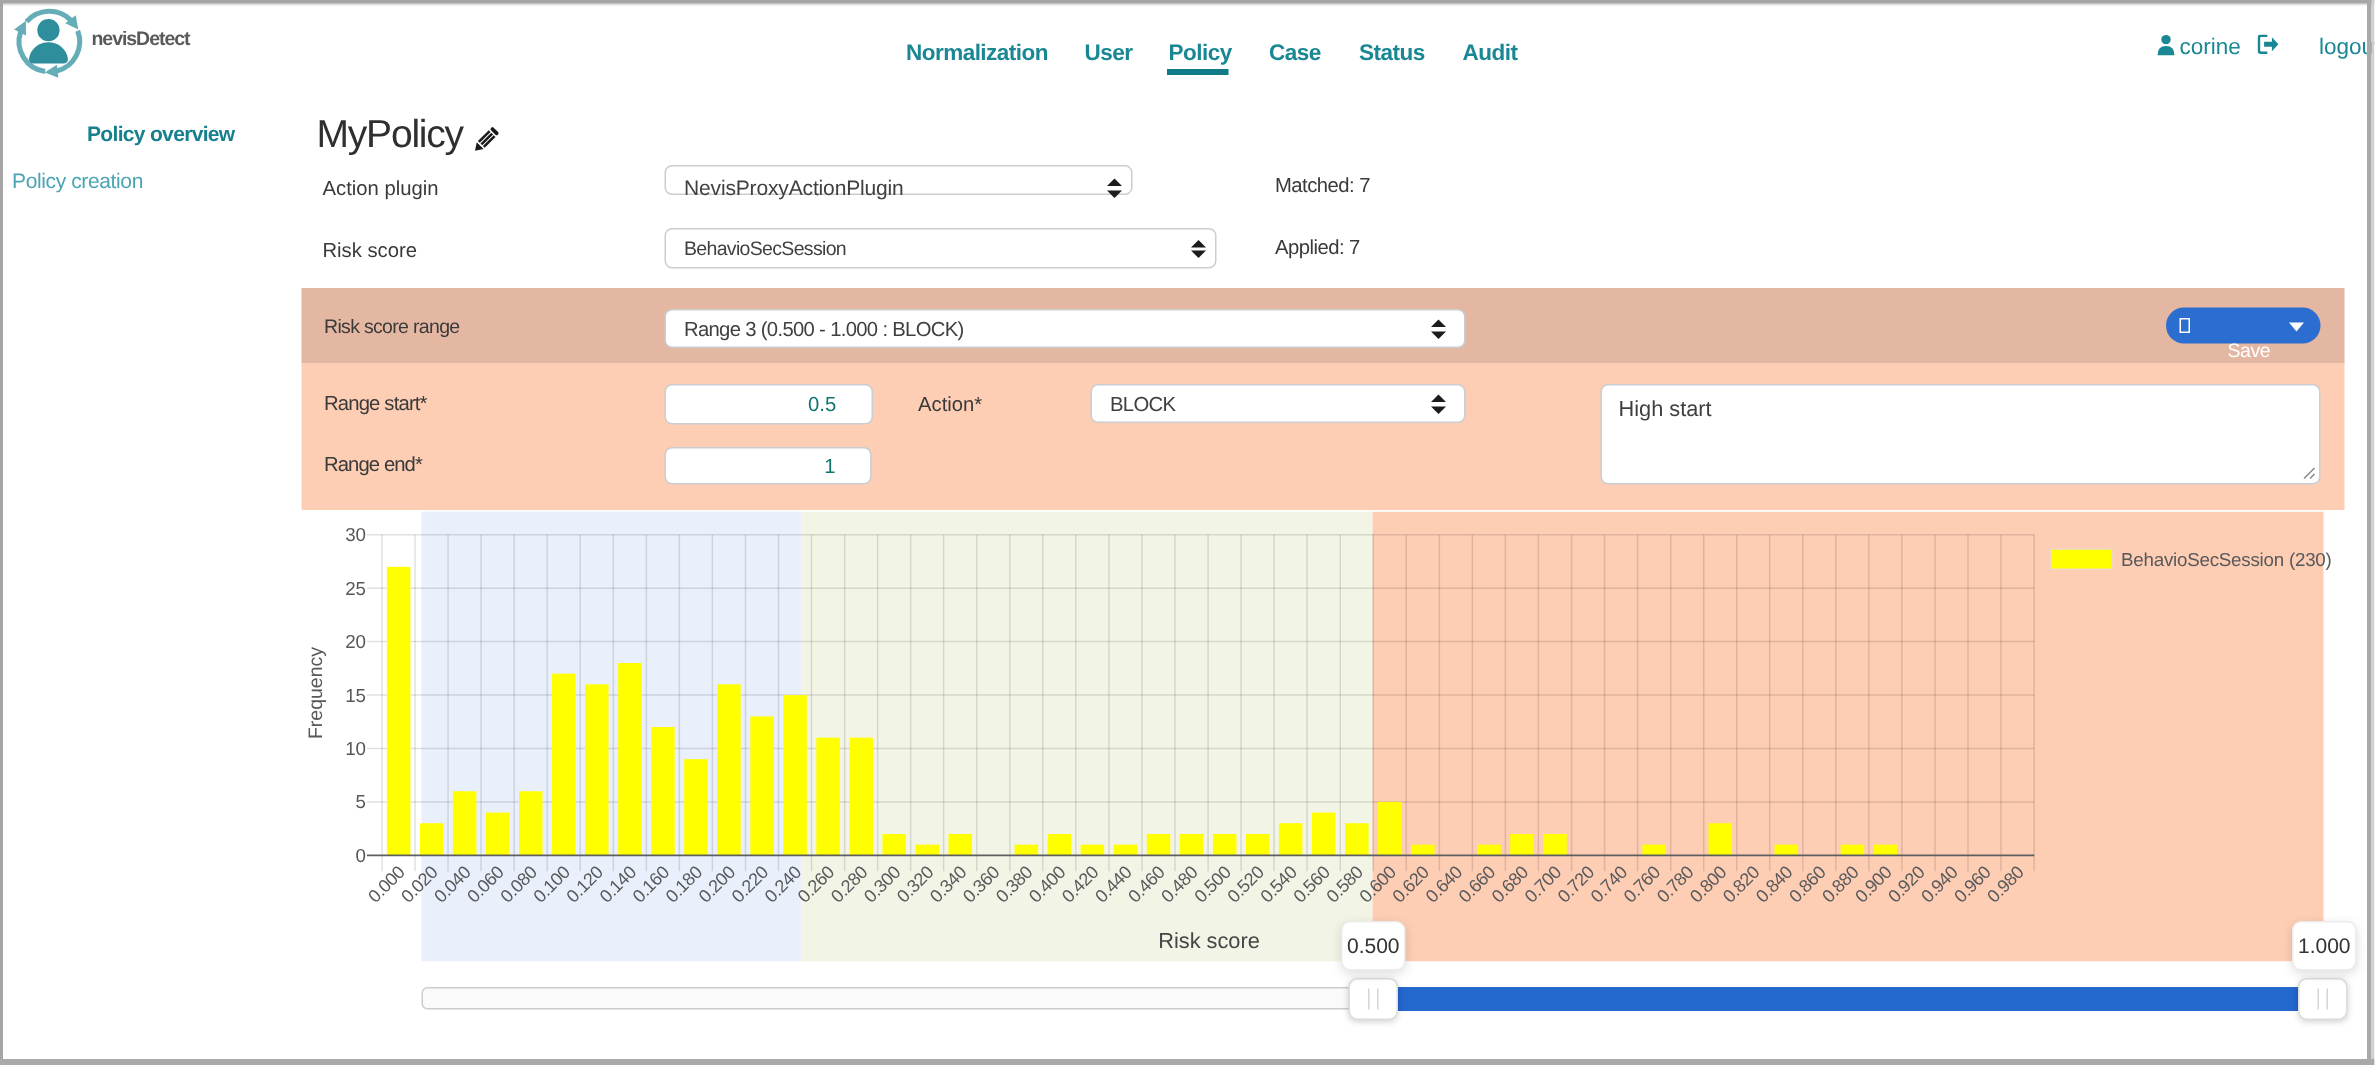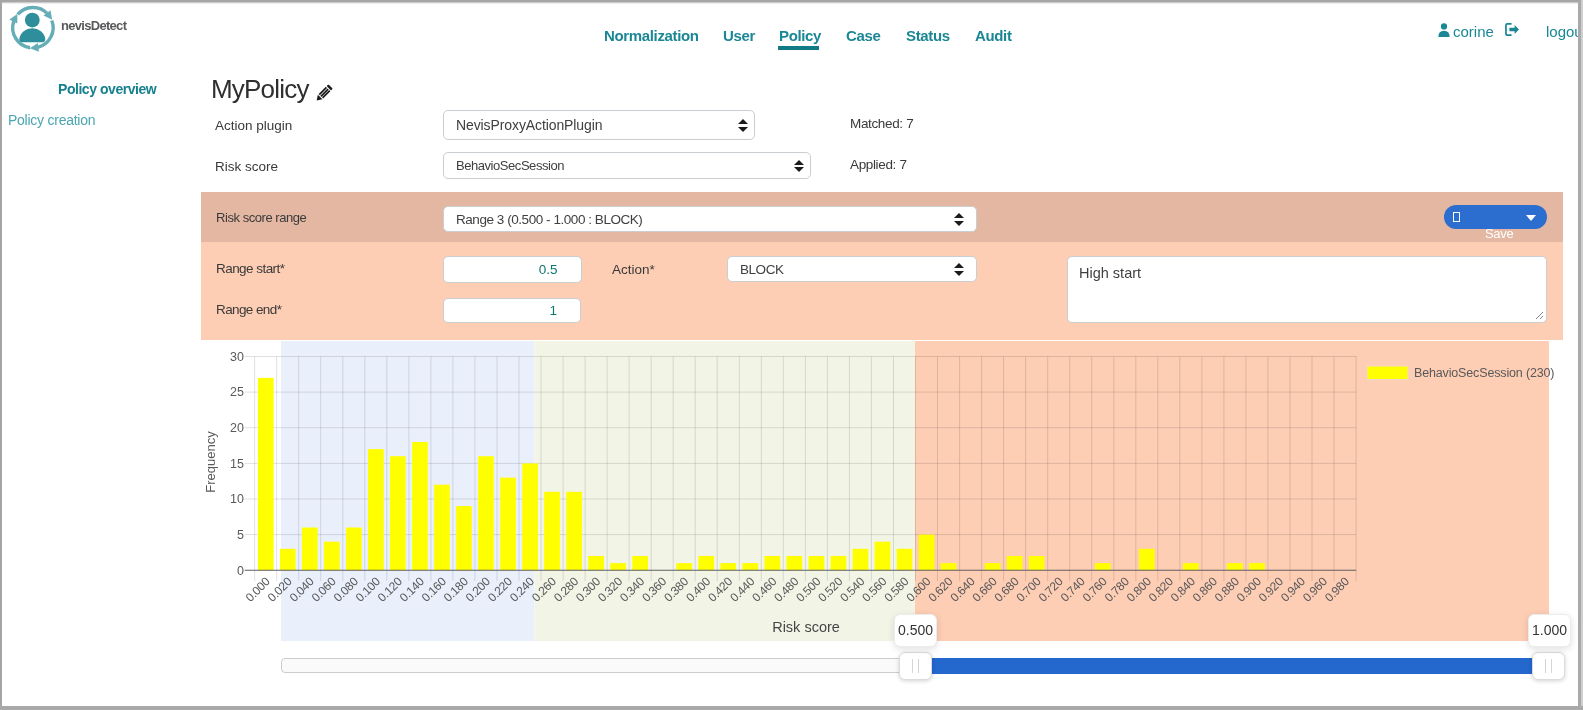--- a/index.html
+++ b/index.html
@@ -102,21 +102,21 @@
   <g transform="rotate(45 10.5 10.5)" fill="#1a1a1a">
     <rect x="7.4" y="0.6" width="6.4" height="2.5" rx="1.1"></rect>
     <rect x="7.4" y="4.1" width="1.7" height="10.2"></rect>
     <rect x="9.8" y="4.1" width="1.7" height="10.2"></rect>
     <rect x="12.1" y="4.1" width="1.7" height="10.2"></rect>
     <path d="M 7.4 15.4 l 6.4 0 l -3.2 4.9 z"></path>
   </g>
 </svg>
 
 <div class="abs lbl" style="left:215px;top:117.5px">Action plugin</div>
-<div class="abs sel" style="left:443px;top:110px;width:312px;height:30px">
+<div class="abs sel" style="left:443px;top:110px;width:312px;height:20px">
   <span class="txt" style="top:6px;font-size:14px;letter-spacing:-0.1px">NevisProxyActionPlugin</span>
   <span class="updown" style="right:6px;top:8px">
       <span class="u"></span>
       <span class="d"></span>
     </span>
 </div>
 <div class="abs lbl" style="left:850px;top:116px;letter-spacing:-0.35px">Matched: 7</div>
 
 <div class="abs lbl" style="left:215px;top:158.5px">Risk score</div>
 <div class="abs sel" style="left:443px;top:152px;width:368px;height:27px">

